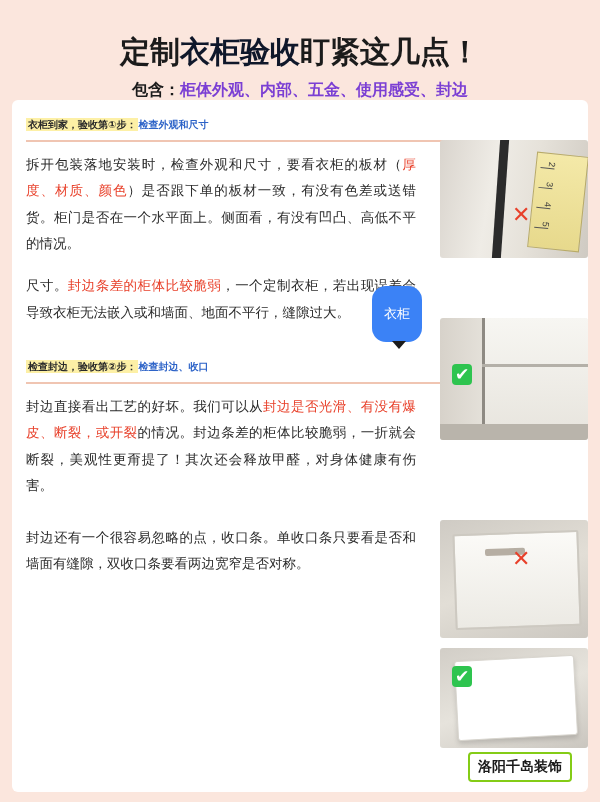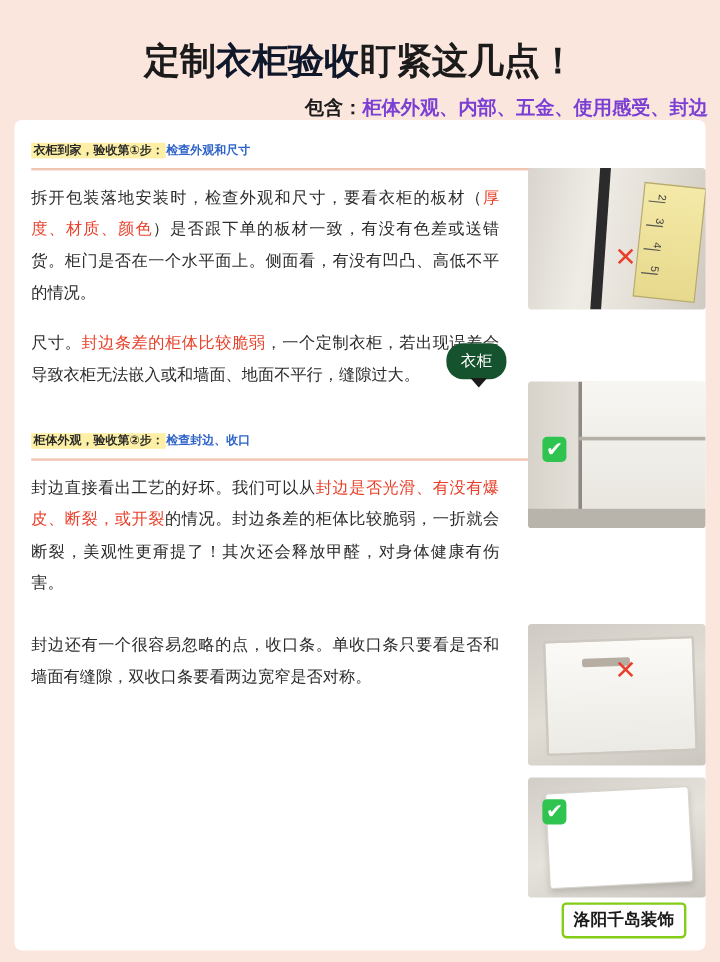--- a/index.html
+++ b/index.html
@@ -10,21 +10,21 @@
     width: 600px; height: 802px;
     background: #fbe6dd;
     font-family: "Liberation Sans", "DejaVu Sans", sans-serif;
     overflow: hidden;
     position: relative;
   }
 
   
   .header {
     padding: 14px 10px 8px 10px;
-    text-align: right;
+    text-align: center;
   }
   .title-line {
     font-size: 30px;
     font-weight: bold;
     line-height: 1.15;
     letter-spacing: 0px;
     white-space: nowrap;
     display: flex;
     justify-content: center;
     align-items: baseline;
@@ -135,24 +135,24 @@
   }
   .p1 .tapenum {
     position: absolute; left: 20px; font-size: 9px; color: #3a3a3a;
     transform: rotate(90deg); transform-origin: left top;
   }
 
   
   .bubble {
     position: absolute;
     left: 372px; top: 286px;
-    background: #14532d;
+    background: #3b82f6;
     color: #fff;
     font-size: 13px;
-    padding: 6px 12px;
+    padding: 19px 12px;
     border-radius: 14px;
     white-space: nowrap;
   }
   .bubble:after {
     content: "";
     position: absolute;
     right: 16px; bottom: -7px;
     border-left: 7px solid transparent;
     border-right: 7px solid transparent;
     border-top: 8px solid #1b1b1b;
@@ -248,21 +248,21 @@
     </div>
     <div class="sec-rule"></div>
     <div class="body-col">
       <p><span>拆开包装落地安装时，检查外观和尺寸，要看衣柜的板材（</span><span class="red">厚度、材质、颜色</span><span>）是否跟下单的板材一致，有没有色差或送错货。柜门是否在一个水平面上。侧面看，有没有凹凸、高低不平的情况。</span></p>
       <p><span>尺寸。</span><span class="red">封边条差的柜体比较脆弱</span><span>，一个定制衣柜，若出现误差会导致衣柜无法嵌入或和墙面、地面不平行，缝隙过大。</span></p>
     </div>
   </div>
 
   <div class="section" style="margin-top:6px;">
     <div class="sec-heading">
-      <span class="hl-yellow">柜体外观，验收第②步：</span><span class="hl-blue">检查封边、收口</span>
+      <span class="hl-yellow">检查封边，验收第②步：</span><span class="hl-blue">检查封边、收口</span>
     </div>
     <div class="sec-rule"></div>
     <div class="body-col">
       <p><span>封边直接看出工艺的好坏。我们可以从</span><span class="red">封边是否光滑、有没有爆皮、断裂，或开裂</span><span>的情况。封边条差的柜体比较脆弱，一折就会断裂，美观性更甭提了！其次还会释放甲醛，对身体健康有伤害。</span></p>
       <p style="margin-top:26px;"><span>封边还有一个很容易忽略的点，收口条。单收口条只要看是否和墙面有缝隙，双收口条要看两边宽窄是否对称。</span></p>
     </div>
   </div>
 
   <div class="watermark">洛阳千岛装饰</div>
 </div>

